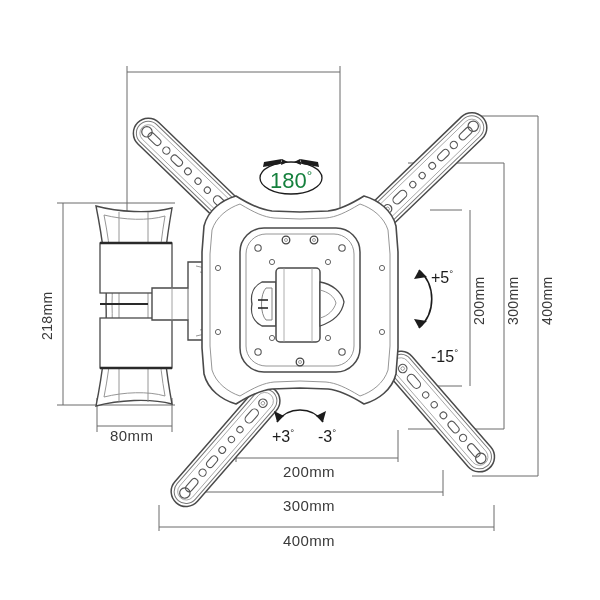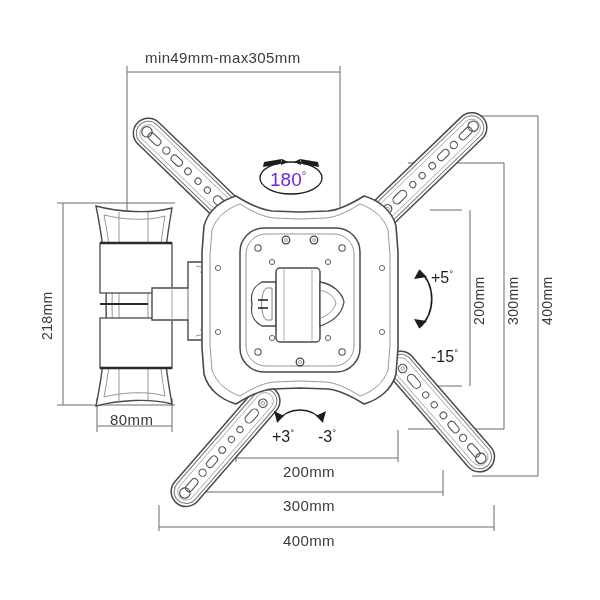--- a/index.html
+++ b/index.html
@@ -41,22 +41,22 @@
   .ang-label {
     position: absolute;
     color: #1c1c1c;
     font-size: 16px;
     font-family: "Liberation Sans", sans-serif;
     white-space: nowrap;
     line-height: 1;
   }
   .rot-label {
     position: absolute;
-    color: #6d28d9;
-    font-size: 19px;
+    color: #15803d;
+    font-size: 22px;
     font-family: "Liberation Sans", sans-serif;
     white-space: nowrap;
     line-height: 1;
   }
   .deg {
     font-size: 0.62em;
     vertical-align: super;
   }
 </style>
 </head>
@@ -288,25 +288,24 @@
     </g>
 
     <g>
       <path d="M277,422 C288,406 312,406 323,422" fill="none" stroke="#1c1c1c" stroke-width="1.6"></path>
       <path d="M277,422 L274,411 L284,416 Z" fill="#1c1c1c"></path>
       <path d="M323,422 L326,411 L316,416 Z" fill="#1c1c1c"></path>
     </g>
 
   </svg>
 
-  <div class="dim-label dim-h" style="left:145px; top:50px;">min49mm-max305mm</div>
 
   <div class="dim-label dim-v" style="left:40px; top:340px; transform:rotate(-90deg);">218mm</div>
 
-  <div class="dim-label dim-h" style="left:110px; top:412px;">80mm</div>
+  <div class="dim-label dim-h" style="left:110px; top:428px;">80mm</div>
 
   <div class="dim-label dim-v" style="left:472px; top:325px; transform:rotate(-90deg);">200mm</div>
 
   <div class="dim-label dim-v" style="left:506px; top:325px; transform:rotate(-90deg);">300mm</div>
 
   <div class="dim-label dim-v" style="left:540px; top:325px; transform:rotate(-90deg);">400mm</div>
 
   <div class="dim-label dim-h" style="left:283px; top:464px;">200mm</div>
 
   <div class="dim-label dim-h" style="left:283px; top:498px;">300mm</div>

